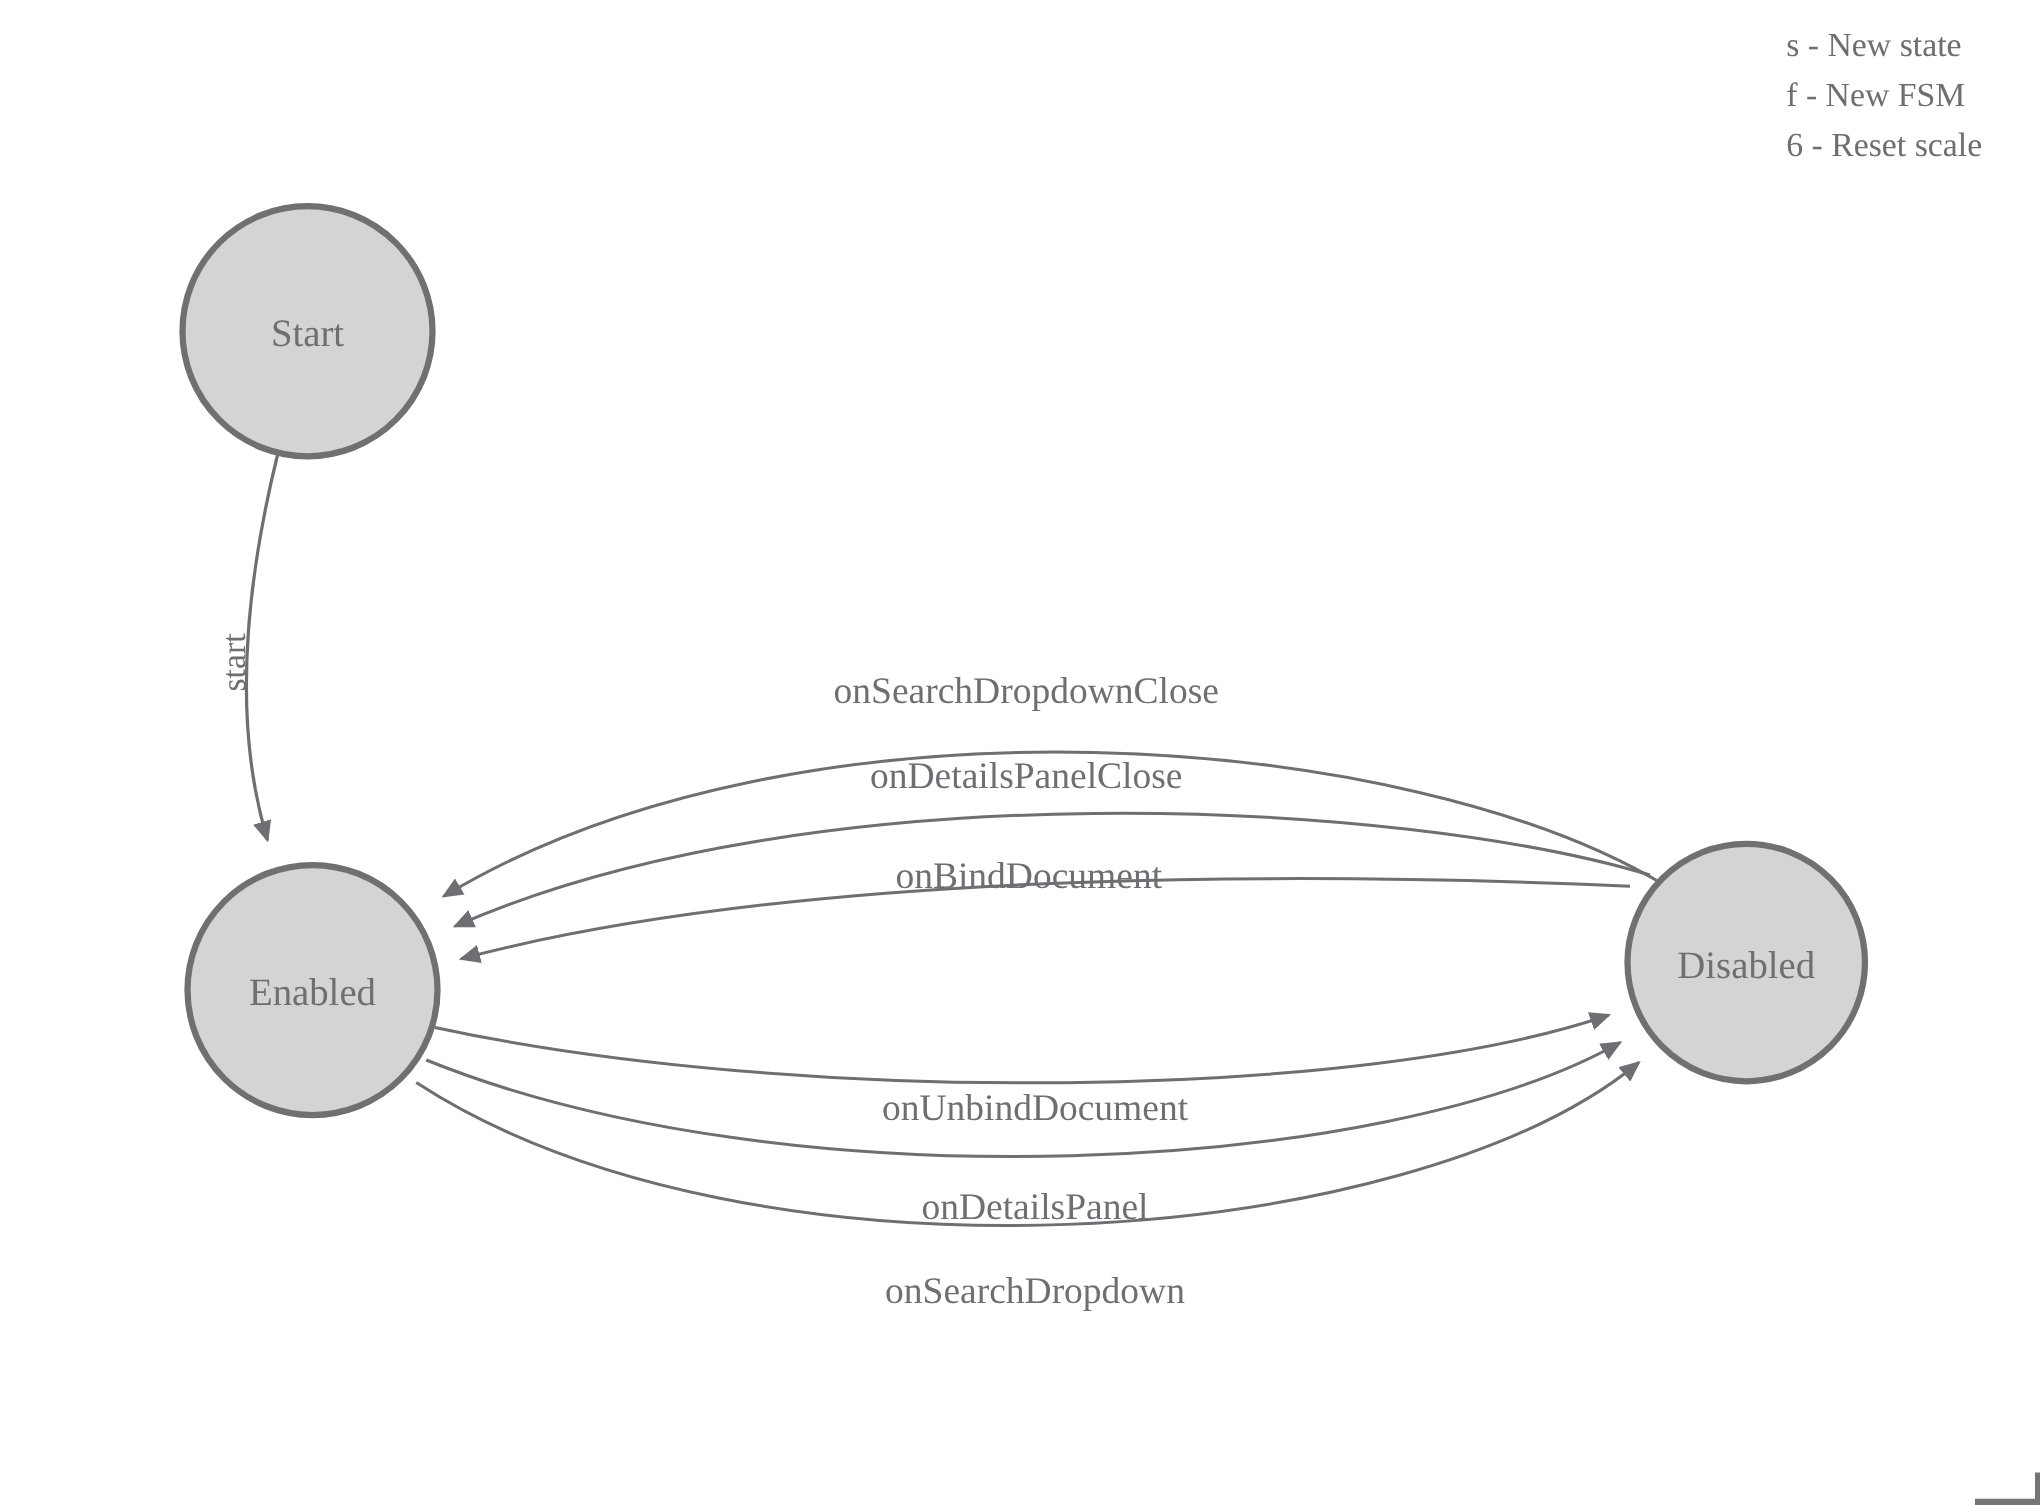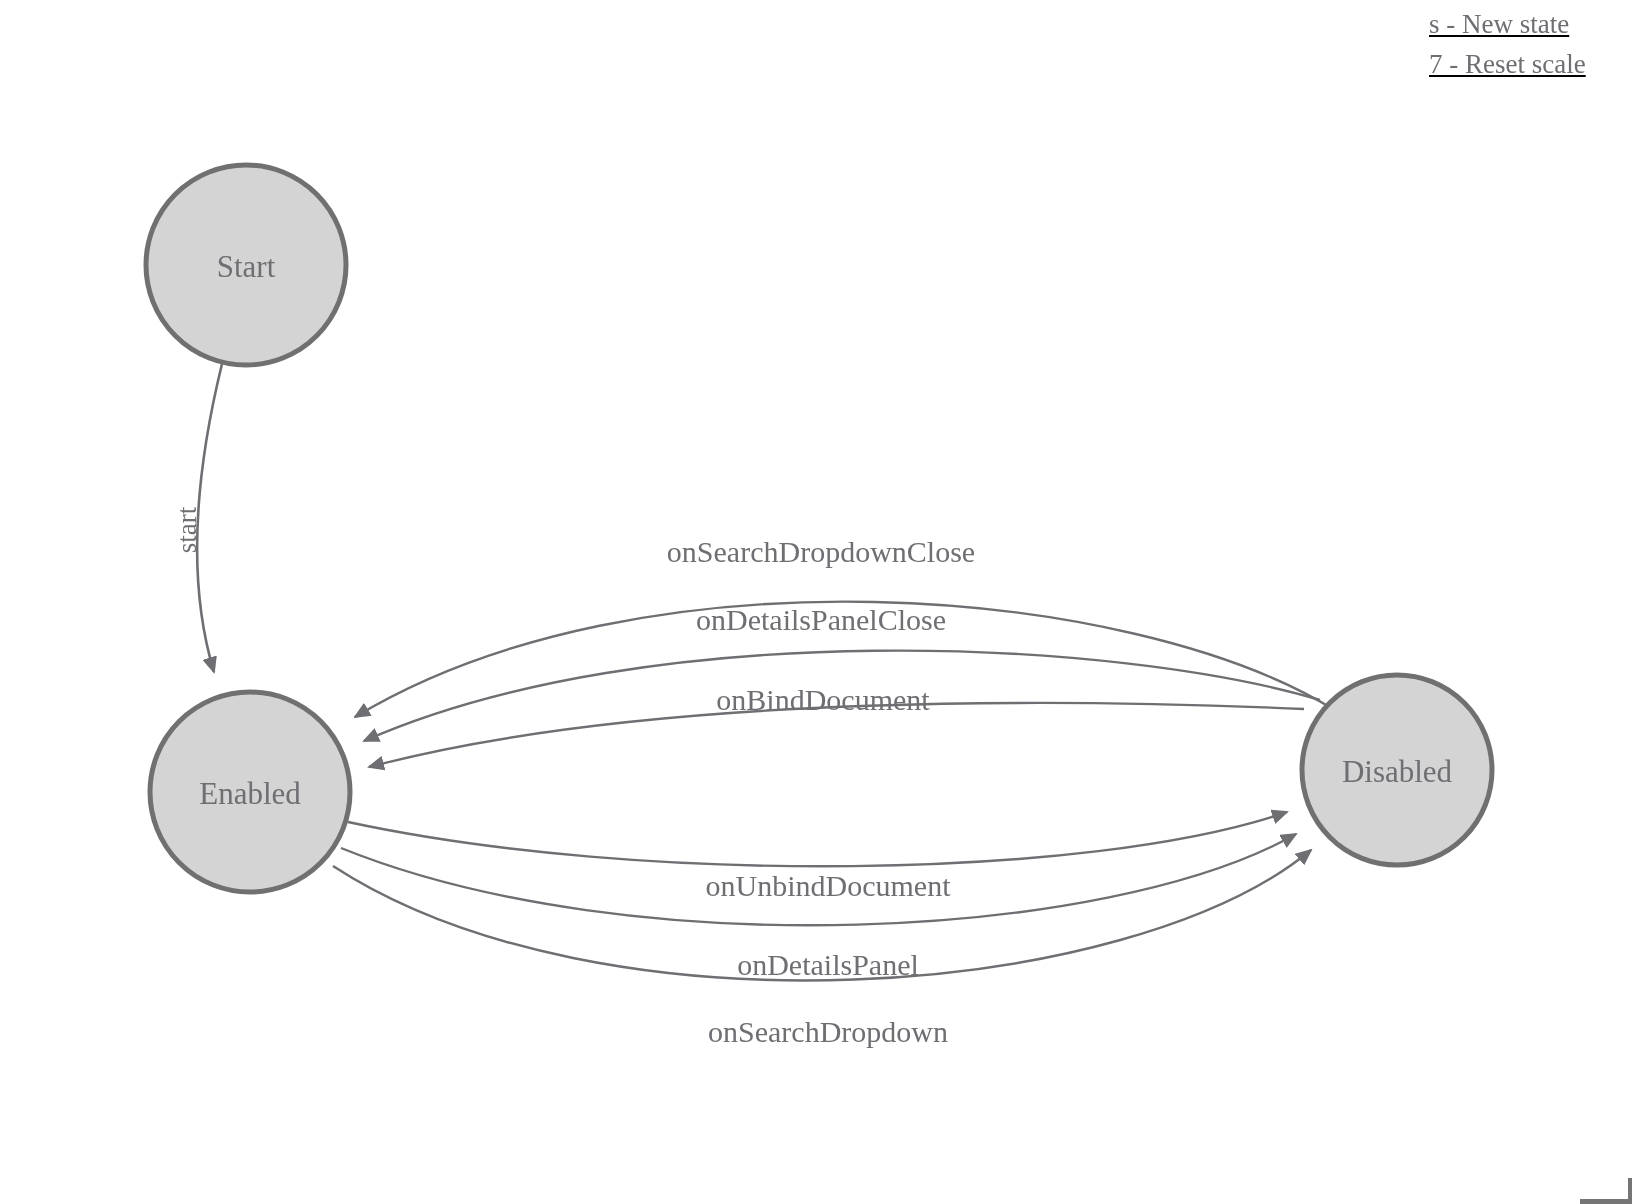--- a/index.html
+++ b/index.html
@@ -15,27 +15,26 @@
     font-family: "Liberation Serif", "DejaVu Serif", serif;
   }
   #canvas {
     position: absolute;
     inset: 0;
     width: 1632px;
     height: 1204px;
   }
   .help-overlay {
     position: absolute;
-    top: 4px;
+    top: 16px;
     left: 1429px;
     width: 203px;
     overflow: hidden;
     white-space: nowrap;
     pointer-events: none;
-    text-decoration: underline;
   }
   .help-line {
     font-family: "Liberation Serif", "DejaVu Serif", serif;
     font-size: 27px;
     line-height: 40px;
     color: #6e6e73;
     white-space: nowrap;
   }
   .corner-artifact {
     position: absolute;
@@ -132,17 +131,18 @@
 
     <g>
       <circle cx="1397" cy="770" r="95" fill="#d4d4d4" stroke="#707070" stroke-width="5"></circle>
       <text class="node-label" x="1397" y="782" text-anchor="middle">Disabled</text>
     </g>
   </g>
 </svg>
 
 <div class="help-overlay">
   <div class="help-line">s - New state</div>
-  <div class="help-line">7 - Reset scale</div>
+  <div class="help-line">f - New FSM</div>
+  <div class="help-line">6 - Reset scale</div>
 </div>
 
 <div class="corner-artifact"></div>
 <div class="corner-artifact-v"></div>
 
 </body></html>

